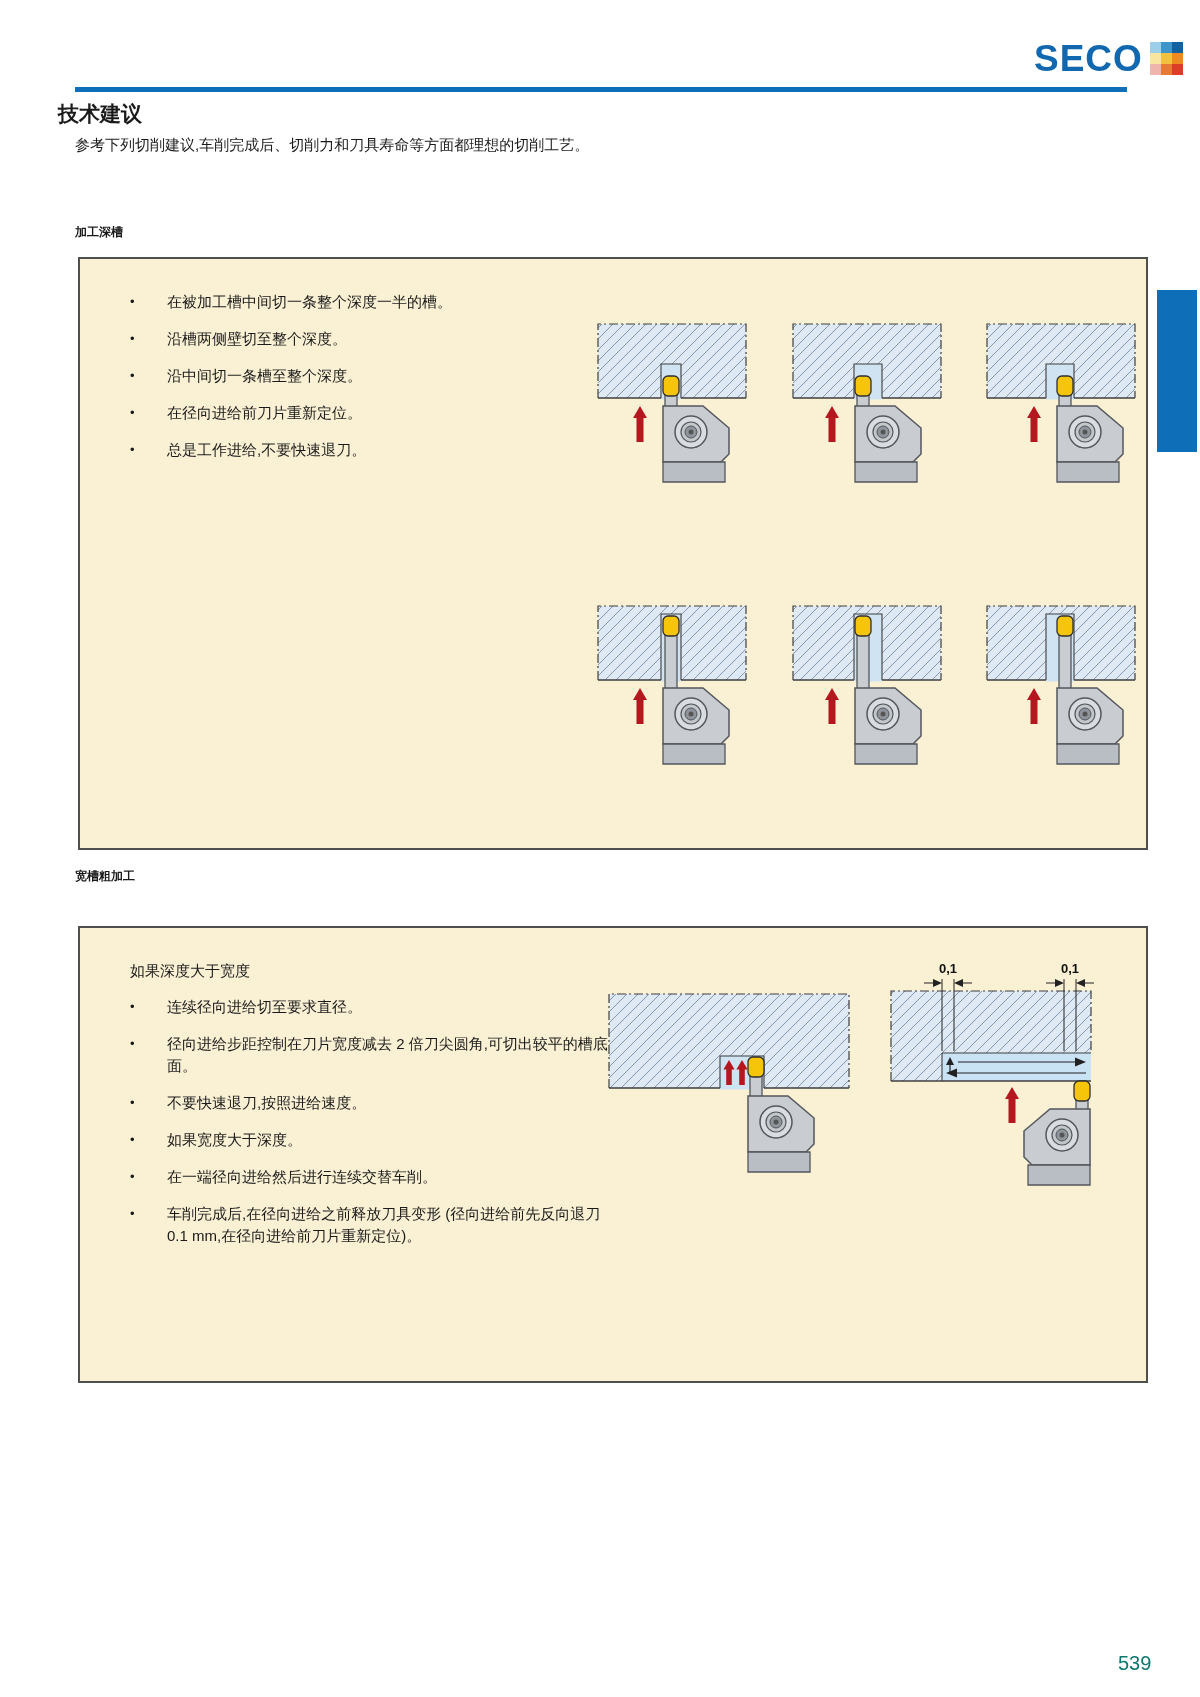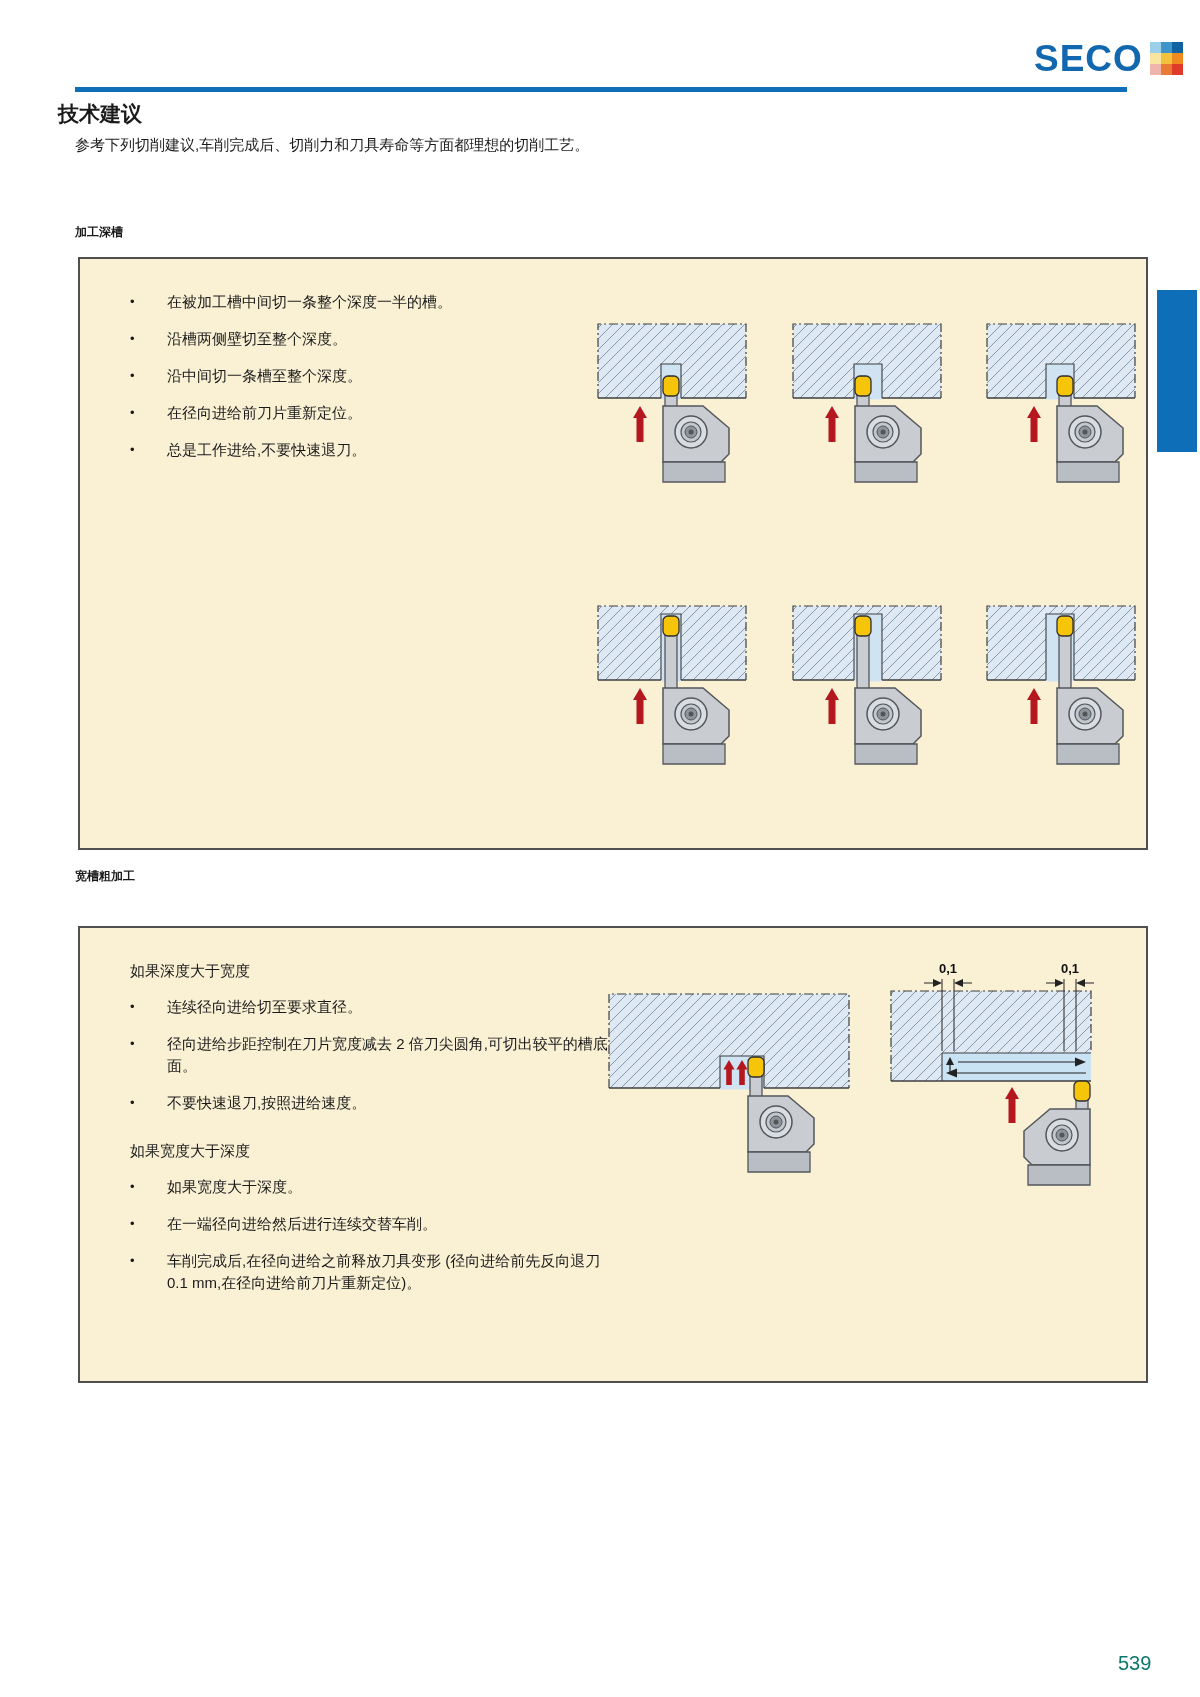--- a/index.html
+++ b/index.html
@@ -234,21 +234,20 @@
           <span>连续径向进给切至要求直径。</span>
         </div>
       <div class="blt">
           <span class="dot">•</span>
           <span>径向进给步距控制在刀片宽度减去 2 倍刀尖圆角,可切出较平的槽底面。</span>
         </div>
       <div class="blt">
           <span class="dot">•</span>
           <span>不要快速退刀,按照进给速度。</span>
         </div>
-      <div class="subhead mt24" style="font-weight:normal">如果宽度大于深度</div>
       <div class="blt">
           <span class="dot">•</span>
           <span>如果宽度大于深度。</span>
         </div>
       <div class="blt">
           <span class="dot">•</span>
           <span>在一端径向进给然后进行连续交替车削。</span>
         </div>
       <div class="blt">
           <span class="dot">•</span>

